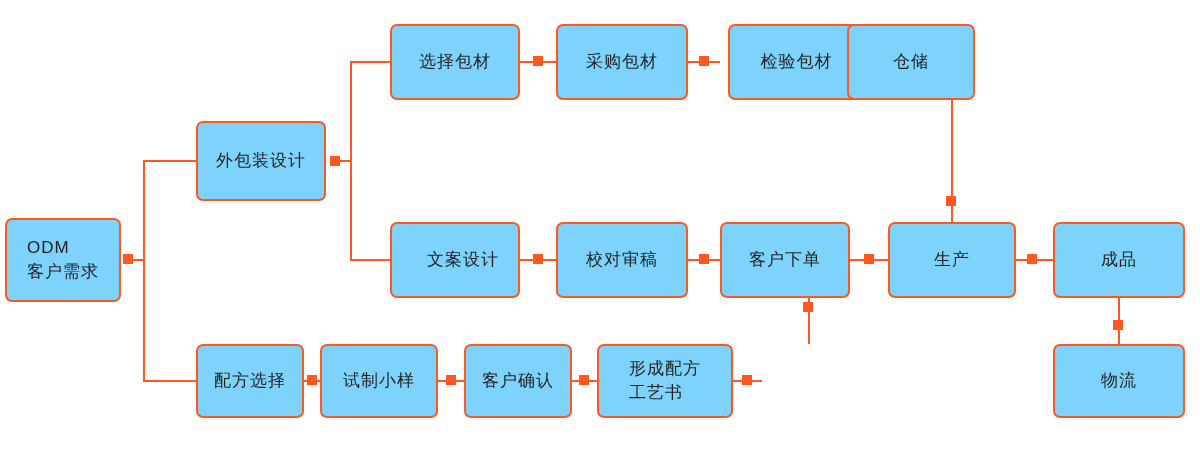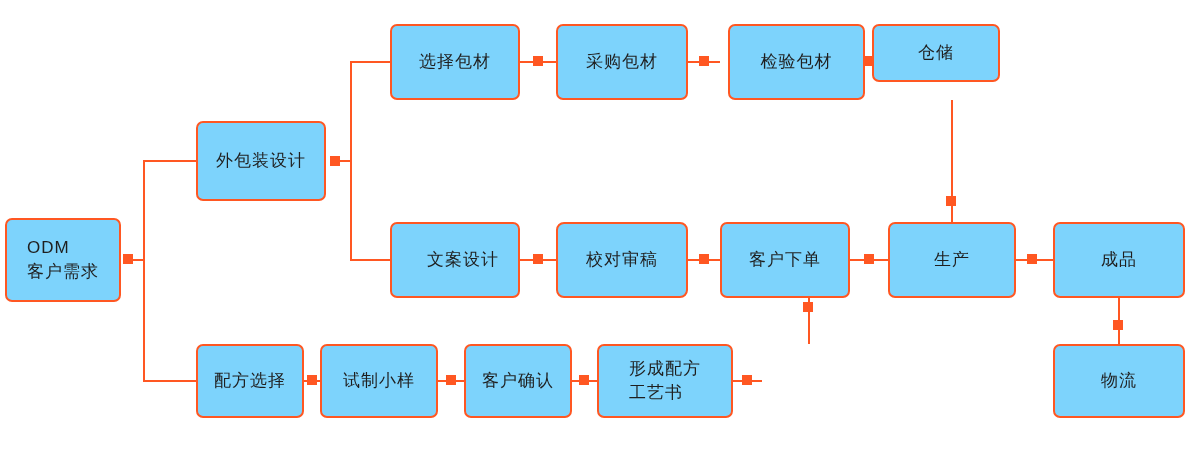--- a/index.html
+++ b/index.html
@@ -109,28 +109,28 @@
 
   <div class="node" style="left:390px; top:24px; width:130px; height:76px;">
     <span class="node-label">选择包材</span>
   </div>
   <div class="node" style="left:556px; top:24px; width:132px; height:76px;">
     <span class="node-label">采购包材</span>
   </div>
   <div class="node" style="left:728px; top:24px; width:137px; height:76px;">
     <span class="node-label">检验包材</span>
   </div>
-  <div class="node" style="left:872px; top:24px; width:128px; height:58px;">
+  <div class="node" style="left:847px; top:24px; width:128px; height:76px;">
     <span class="node-label">仓储</span>
   </div>
 
   <div class="node" style="left:390px; top:222px; width:130px; height:76px;padding-left:16px;">
     <span class="node-label">文案设计</span>
   </div>
-  <div class="node" style="left:556px; top:222px; width:132px; height:76px;border-radius:8px;">
+  <div class="node" style="left:556px; top:222px; width:132px; height:76px;">
     <span class="node-label">校对审稿</span>
   </div>
   <div class="node" style="left:720px; top:222px; width:130px; height:76px;">
     <span class="node-label">客户下单</span>
   </div>
   <div class="node" style="left:888px; top:222px; width:128px; height:76px;">
     <span class="node-label">生产</span>
   </div>
   <div class="node" style="left:1053px; top:222px; width:132px; height:76px;">
     <span class="node-label">成品</span>

